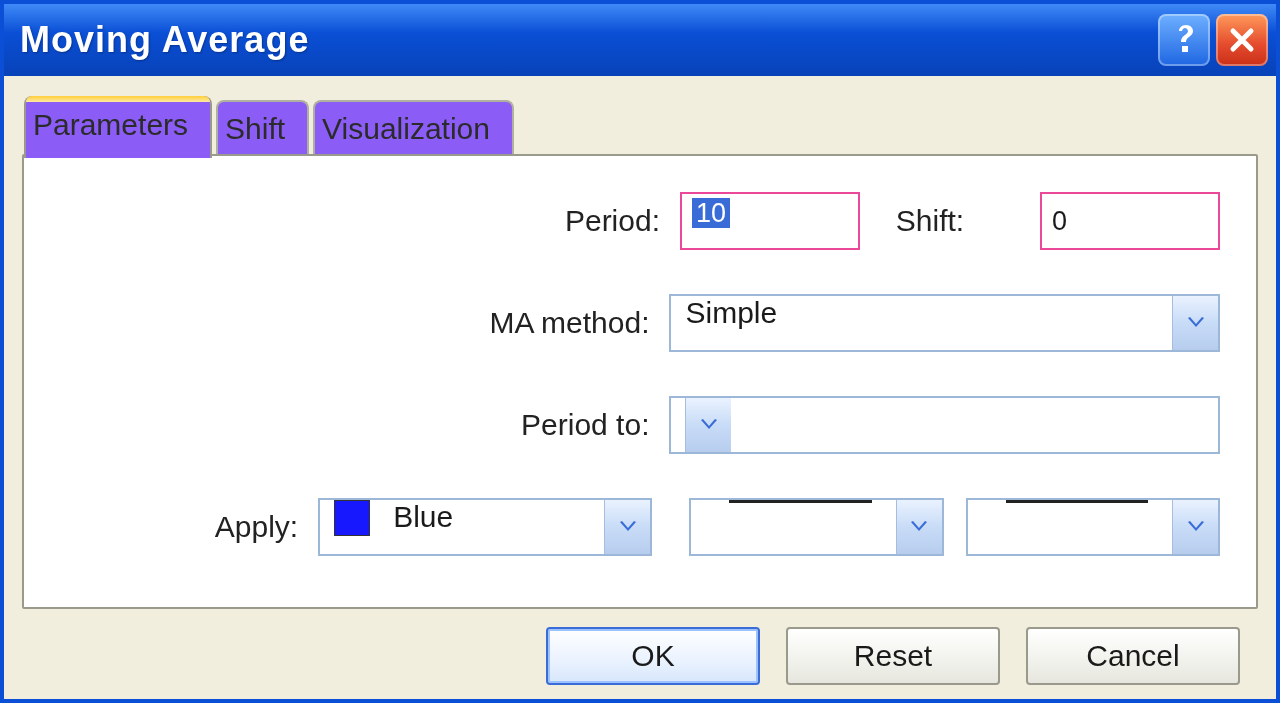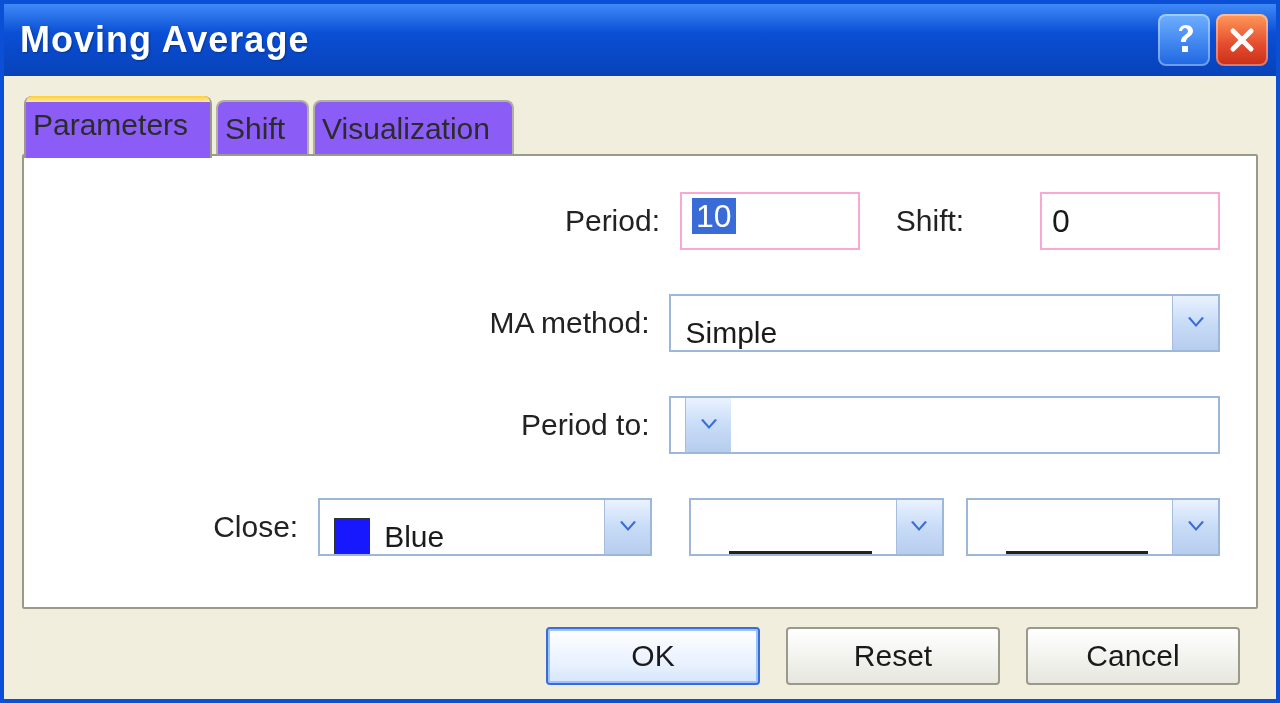--- a/index.html
+++ b/index.html
@@ -116,23 +116,23 @@
     font-size: 30px;
     color: #222;
     text-align: right;
     padding-right: 20px;
   }
   .col-label-wide { width: 620px; }
   .col-label-style { width: 270px; }
 
   .textinput {
     height: 58px;
-    border: 2px solid #f9a8d4;
+    border: 2px solid #ec4899;
     background: #fff;
-    font-size: 32px;
+    font-size: 27px;
     padding: 4px 10px;
     color: #1a1a1a;
     outline: none;
   }
   .period-input { width: 180px; }
   .shift-input  { width: 180px; }
 
   .sel-highlight {
     background: #3a6cd8;
     color: #fff;
@@ -145,21 +145,21 @@
     align-items: center;
     justify-content: center;
     padding-right: 20px;
   }
 
   .dropdown {
     height: 58px;
     border: 2px solid #9db7d8;
     background: #fff;
     display: flex;
-    align-items: flex-end;
+    align-items: flex-start;
     padding: 0 0 0 14px;
     font-size: 30px;
     color: #1a1a1a;
     position: relative;
     cursor: default;
   }
   .dropdown .dd-value { flex: 1; text-align: left; }
   .dd-preview-line {
     flex: 1;
     display: flex;
@@ -186,21 +186,21 @@
     width: 36px;
     height: 36px;
     background: #1818ff;
     border: 1px solid #333;
     margin-right: 14px;
     flex-shrink: 0;
   }
 
   .dd-method { width: 560px; }
   .dd-apply  { width: 560px; }
-  .dd-color  { width: 350px; margin-right: 37px; }
+  .dd-color  { width: 350px; margin-right: 37px; gap: 9px; }
   .dd-linestyle { width: 266px; margin-right: 22px; }
   .dd-linewidth { width: 266px; }
 
   
   .buttonbar {
     display: flex;
     justify-content: flex-end;
     gap: 26px;
     padding: 18px 18px 0 0;
   }
@@ -280,21 +280,21 @@
         <div class="dropdown dd-apply">
           <div class="dd-btn">
             <svg width="18" height="12" viewBox="0 0 18 12">
                 <path fill="#3a6cd8" d="M1 1 L9 10 L17 1 L15 0 L9 7 L3 0 Z"></path>
               </svg>
           </div>
         </div>
       </div>
 
       <div class="row" style="margin-bottom:0;">
-        <div class="lbl col-label-style">Close:</div>
+        <div class="lbl col-label-style">Apply:</div>
 
         <div class="dropdown dd-color">
           <div class="color-swatch" style="background: rgb(24, 24, 255);"></div>
           <span class="dd-value">Blue</span>
           <div class="dd-btn">
             <svg width="18" height="12" viewBox="0 0 18 12">
                 <path fill="#3a6cd8" d="M1 1 L9 10 L17 1 L15 0 L9 7 L3 0 Z"></path>
               </svg>
           </div>
         </div>

